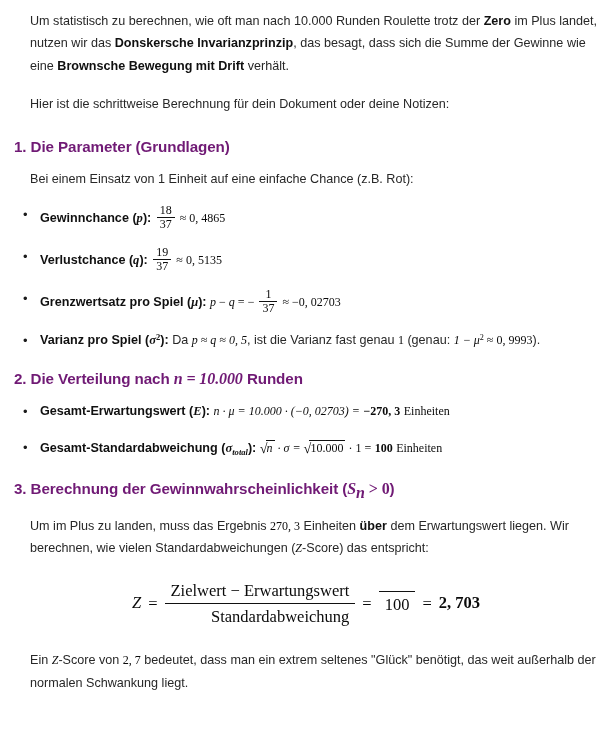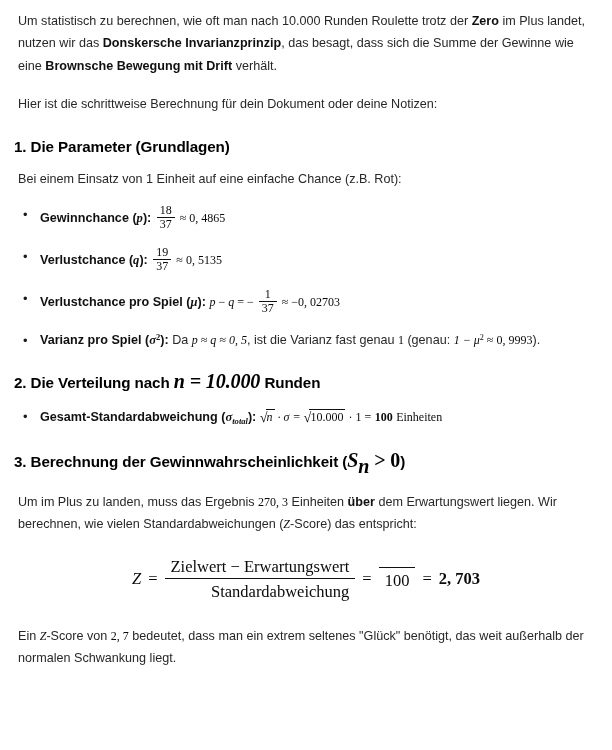--- a/index.html
+++ b/index.html
@@ -15,30 +15,30 @@
     overflow: hidden;
   }
   .page {
     padding: 10px 14px 0 14px;
     box-sizing: border-box;
     width: 612px;
   }
   p.para {
     font-size: 12.6px;
     line-height: 1.78;
-    margin: 0 0 16px 4px;
+    margin: 0 0 16px 16px;
     color: #272727;
   }
   p.para.tight { margin-bottom: 14px; }
   h2.section {
     font-size: 15.2px;
     font-weight: bold;
     letter-spacing: -0.1px;
     margin: 20px 0 13px 0;
-    color: #000000;
+    color: #701a75;
   }
   h2.section.first { margin-top: 22px; }
   ul.bullets {
     list-style: none;
     margin: 0 0 14px 0;
     padding: 0;
   }
   ul.bullets > li {
     position: relative;
     padding-left: 26px;
@@ -130,21 +130,21 @@
     font-family: "Liberation Serif", serif;
     font-size: 16.5px;
     color: #0a0a0a;
     margin: 20px 0 22px 0;
     white-space: nowrap;
   }
   .eq-block .op { margin: 0 7px; vertical-align: middle; }
   .heading-math {
     font-family: "Liberation Serif", serif;
     font-weight: bold;
-    font-size: 20px;
+    font-size: 16px;
   }
 </style>
 </head>
 <body>
 
 <div class="page">
 
   <p class="para"><span>Um statistisch zu berechnen, wie oft man nach 10.000 Runden Roulette trotz der </span><span class="lbl">Zero</span><span> im Plus landet, nutzen wir das </span><span class="lbl">Donskersche Invarianzprinzip</span><span>, das besagt, dass sich die Summe der Gewinne wie eine </span><span class="lbl">Brownsche Bewegung mit Drift</span><span> verhält.</span></p>
 
   <p class="para">Hier ist die schrittweise Berechnung für dein Dokument oder deine Notizen:</p>
@@ -167,21 +167,21 @@
     <li>
       <span class="lbl">Verlustchance (</span><span class="lbl mbi">q</span><span class="lbl">):</span>
       <span class="m">
         <span class="frac"><span class="num">19</span><span class="den">37</span></span>
         <span>≈</span>
         <span>0, 5135</span>
       </span>
     </li>
 
     <li>
-      <span class="lbl">Verlustchance pro Spiel (</span><span class="lbl mbi">μ</span><span class="lbl">):</span>
+      <span class="lbl">Grenzwertsatz pro Spiel (</span><span class="lbl mbi">μ</span><span class="lbl">):</span>
       <span class="m">
         <span class="mi">p</span>
         <span>−</span>
         <span class="mi">q</span>
         <span>=</span>
         <span>−</span>
         <span class="frac"><span class="num">1</span><span class="den">37</span></span>
         <span>≈</span>
         <span>−0, 02703</span>
       </span>
@@ -193,20 +193,26 @@
       <span class="m"><span class="mi">1 − μ</span><span class="sup">2</span><span> ≈ 0, 9993</span></span><span>).</span>
     </li>
 
   </ul>
 
   <h2 class="section"><span>2. Die Verteilung nach </span><span class="heading-math mbi">n = 10.000</span><span> Runden</span></h2>
 
 
   <ul class="bullets">
 
+    <li>
+      <span class="lbl">Gesamt-Erwartungswert (</span><span class="lbl mbi">E</span><span class="lbl">):</span>
+      <span class="m mi">n · μ = 10.000 · (−0, 02703) =</span>
+      <span class="m mb">−270, 3</span>
+      <span class="m">Einheiten</span>
+    </li>
 
     <li>
       <span class="lbl">Gesamt-Standardabweichung (</span><span class="lbl mbi">σ</span><span class="lbl mbi sub">total</span><span class="lbl">):</span>
       <span class="m"><span class="sqrt"><span class="rad">√</span><span class="rand mi">n</span></span><span class="mi"> · σ = </span><span class="sqrt"><span class="rad">√</span><span class="rand">10.000</span></span><span> · 1 =</span></span>
       <span class="m mb">100</span>
       <span class="m">Einheiten</span>
     </li>
 
   </ul>
 

